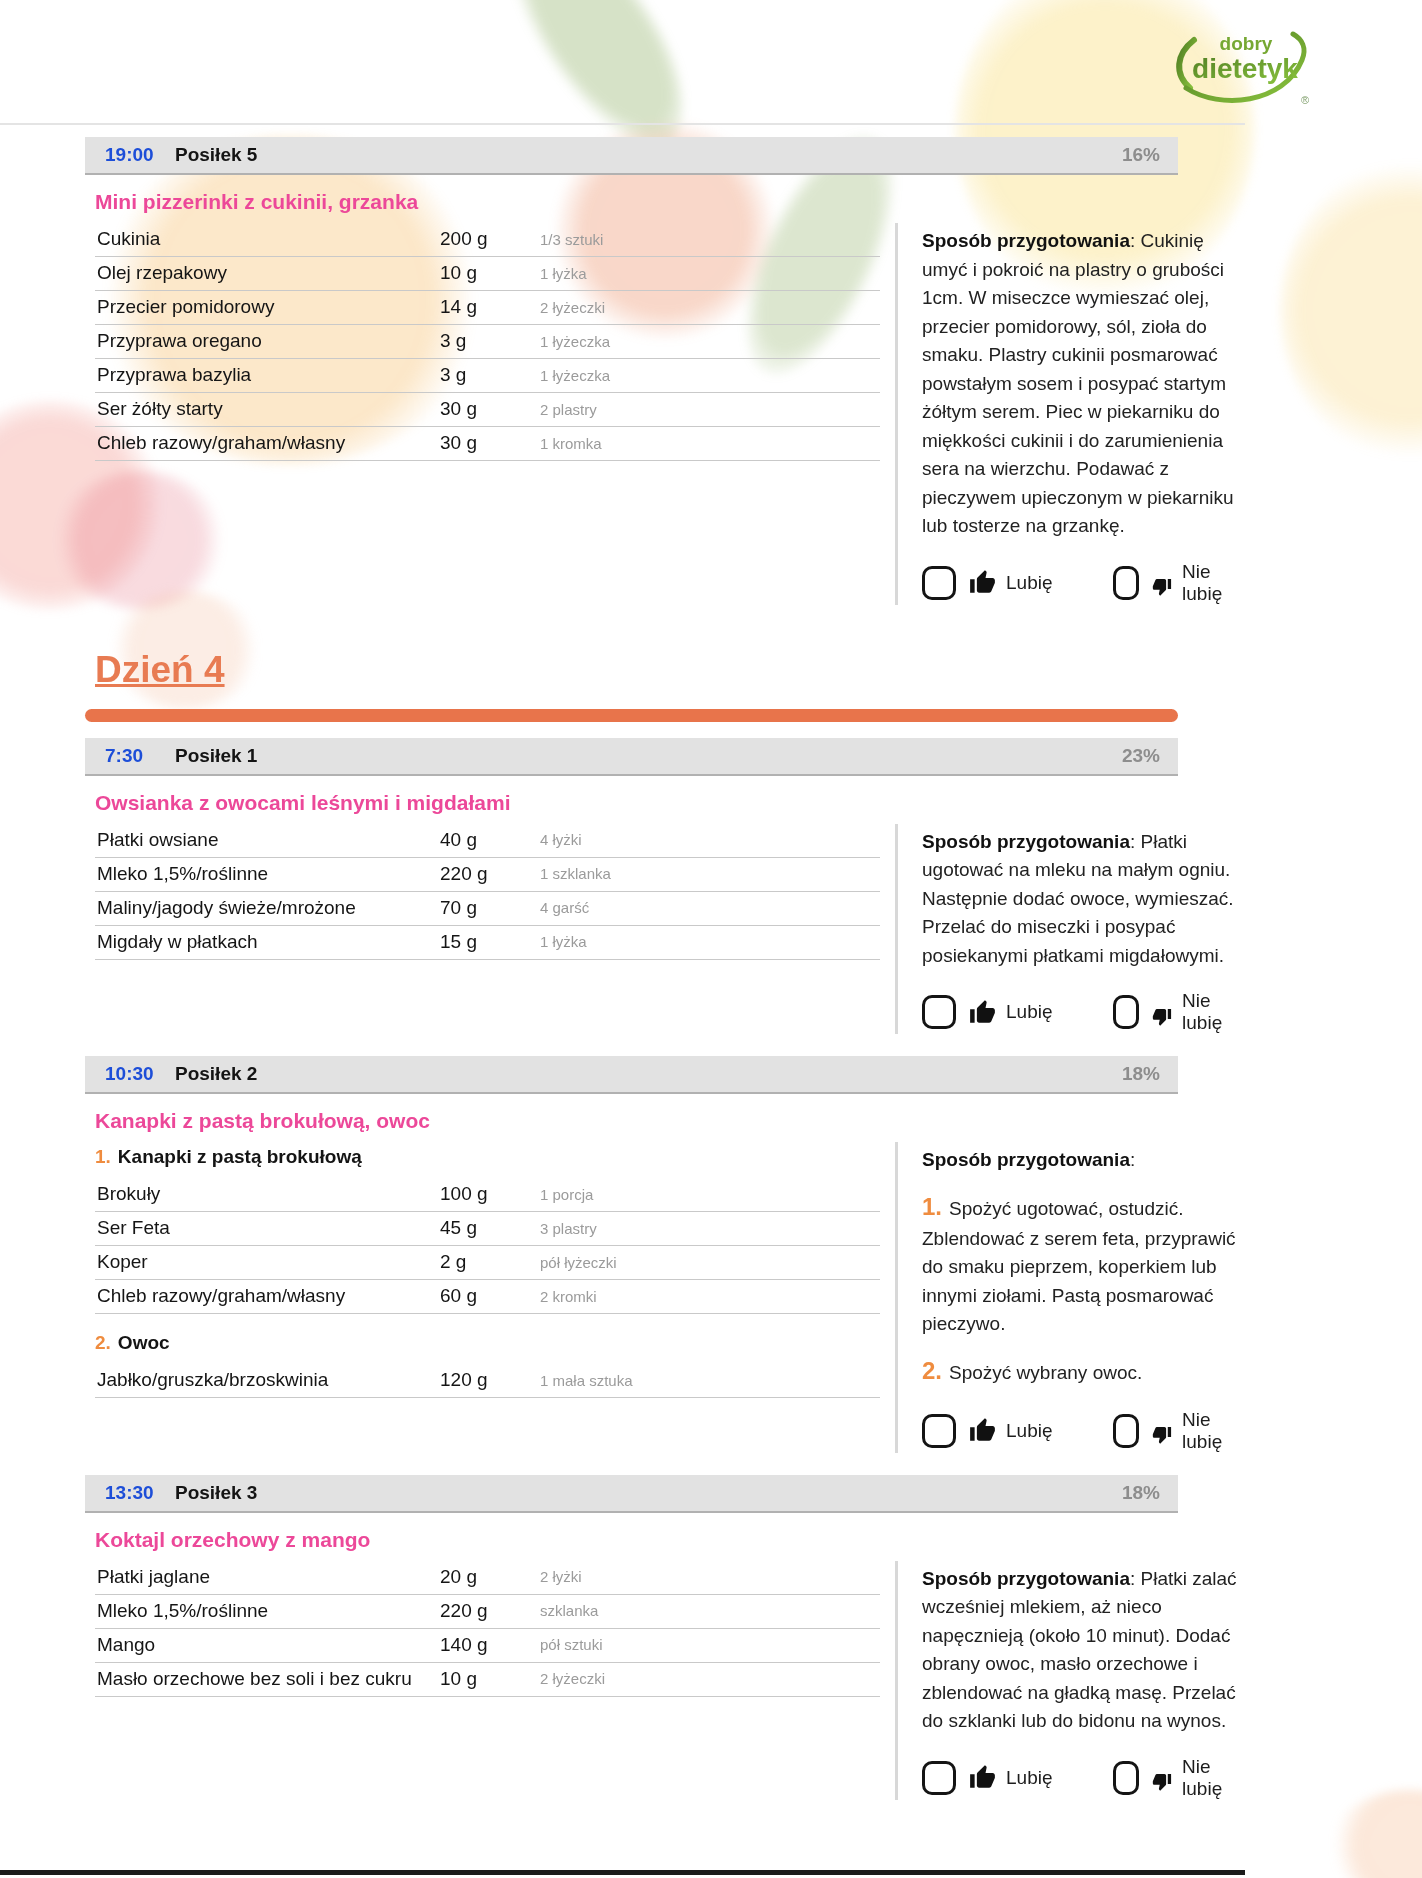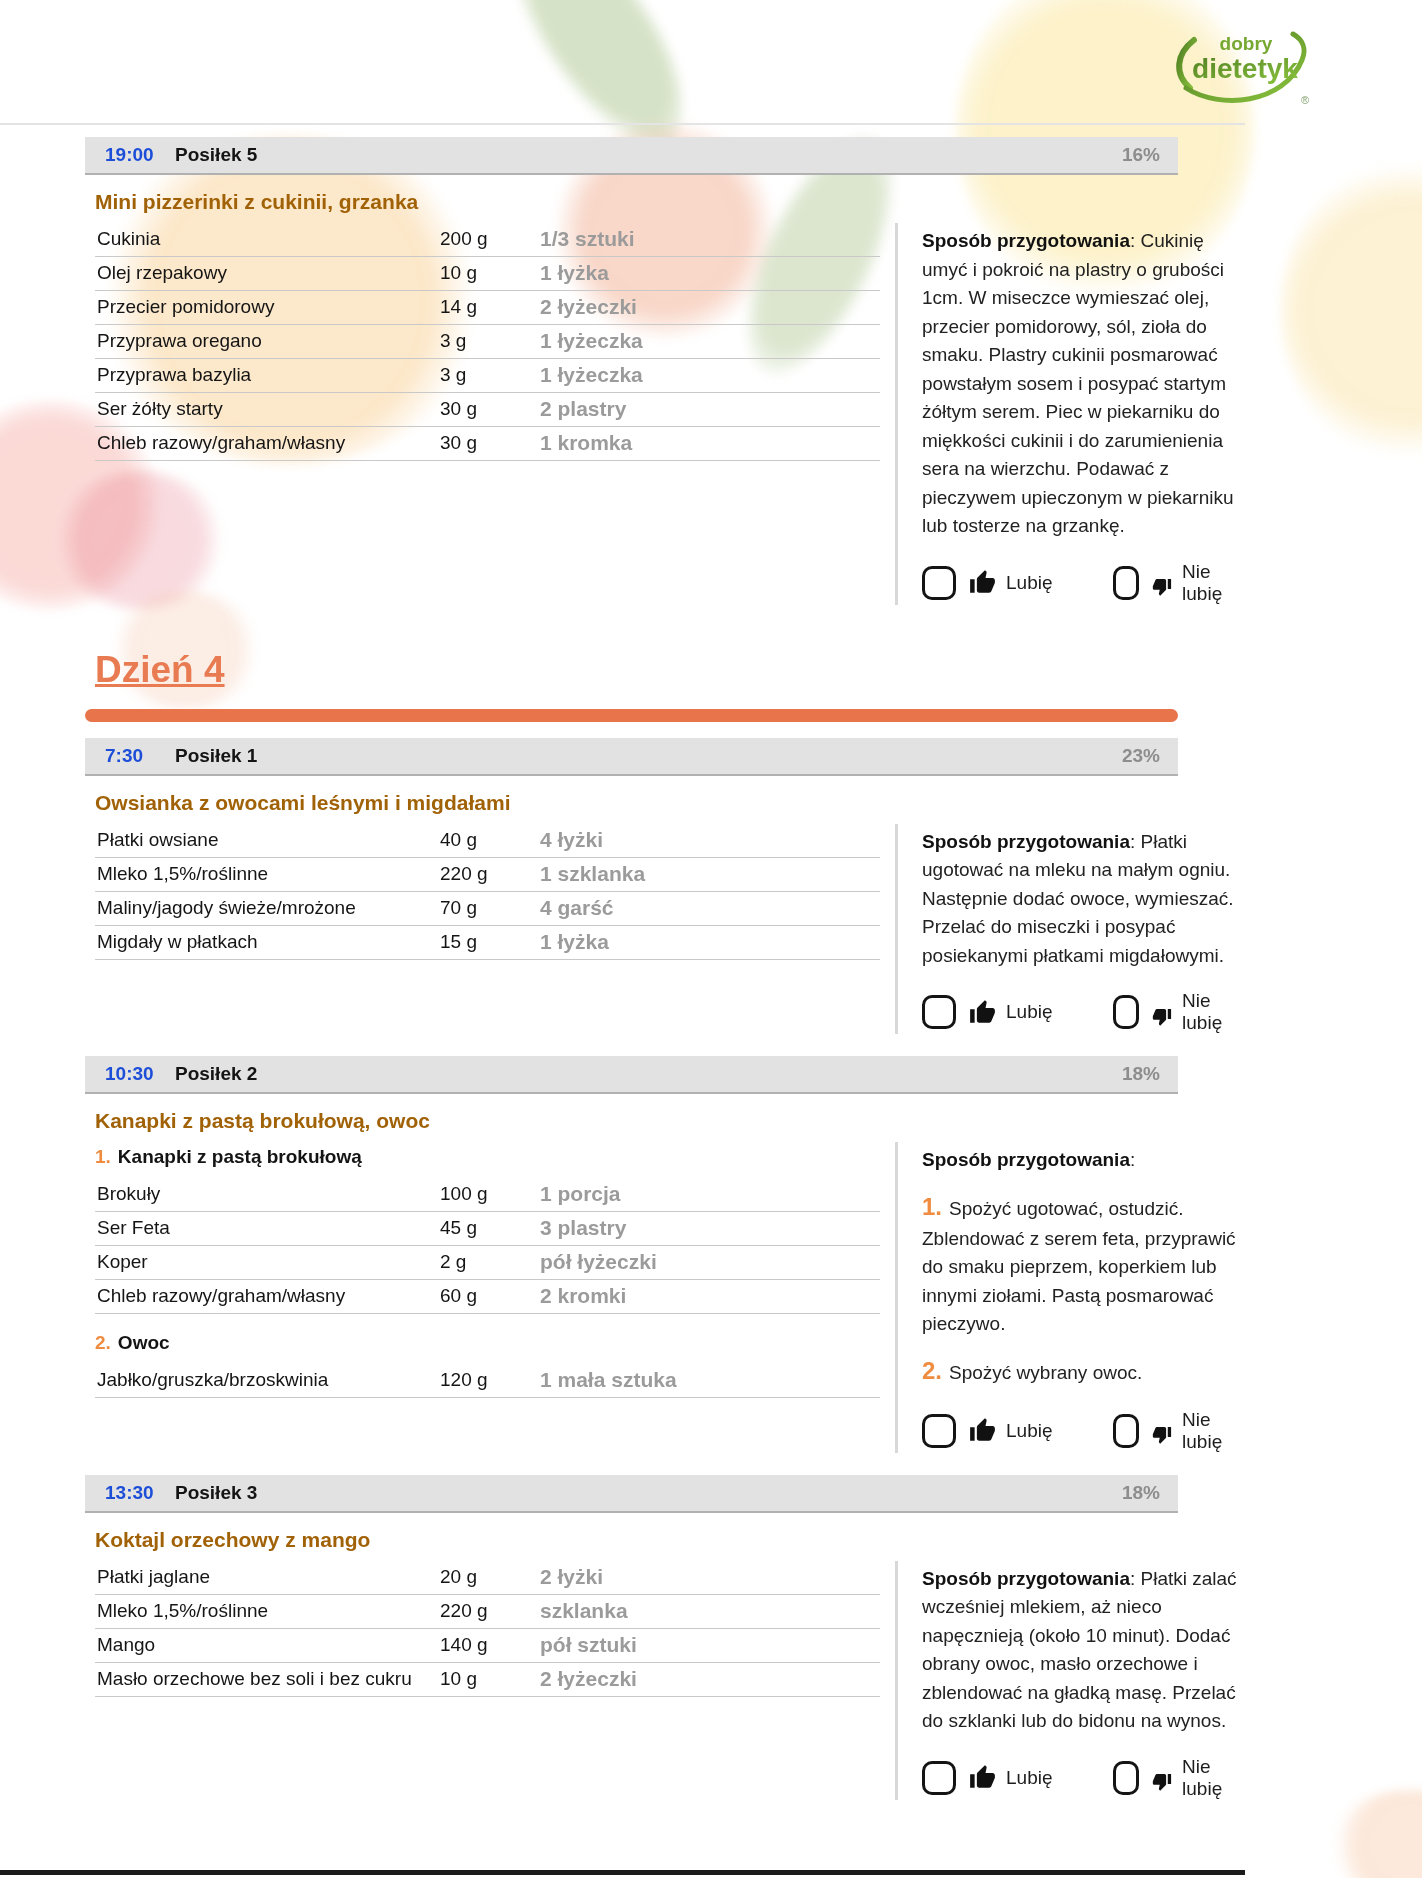--- a/index.html
+++ b/index.html
@@ -40,31 +40,31 @@
   
   .content{position:relative;padding:12px 67px 0 85px;}
 
   .meal{margin-bottom:22px;}
   .meal-bar{height:36px;background:#e2e2e2;border-bottom:2px solid #b1b1b1;
     display:flex;align-items:center;padding:0 18px 0 20px;font-size:19px;font-weight:bold;}
   .meal-bar .time{min-width:70px;color:#1d4ed8;}
   .meal-bar .mname{color:#141414;}
   .meal-bar .pct{margin-left:auto;color:#8d8d8d;}
 
-  .meal-title{font-size:21px;font-weight:bold;color:#a16207;margin:15px 0 9px 0;padding-left:10px;}
+  .meal-title{font-size:21px;font-weight:bold;color:#ec4899;margin:15px 0 9px 0;padding-left:10px;}
 
   .meal-body{display:flex;align-items:flex-start;}
   .col-ing{width:810px;flex:0 0 810px;}
   .col-prep{flex:1 1 auto;border-left:3px solid #d8d8d8;padding:4px 0 0 24px;min-height:60px;}
 
   .ing-table{margin-left:10px;width:785px;}
   .ing-row{display:flex;align-items:center;min-height:24px;border-bottom:1px solid #c9c9c9;padding:4px 0 5px 2px;justify-content:flex-end;}
   .ing-name{width:343px;font-size:19px;color:#151515;line-height:1.25;}
   .ing-amt{width:100px;font-size:19px;color:#151515;}
-  .ing-house{flex:1;font-size:21px;color:#9b9b9b;font-weight:bold;}
+  .ing-house{flex:1;font-size:15px;color:#9b9b9b;}
 
   .sub-head{font-size:19px;font-weight:bold;color:#141414;margin:18px 0 10px 0;padding-left:10px;}
   .sub-num{color:#ef8c3f;margin-right:7px;}
 
   .prep-text{font-size:19px;line-height:1.5;color:#222;margin:0;max-width:430px;}
   .prep-text b{color:#111;}
 
   .step{font-size:19px;line-height:1.5;color:#222;margin:14px 0 0 0;max-width:430px;}
   .step-num{font-size:24px;font-weight:bold;color:#ef8c3f;margin-right:7px;}
 

